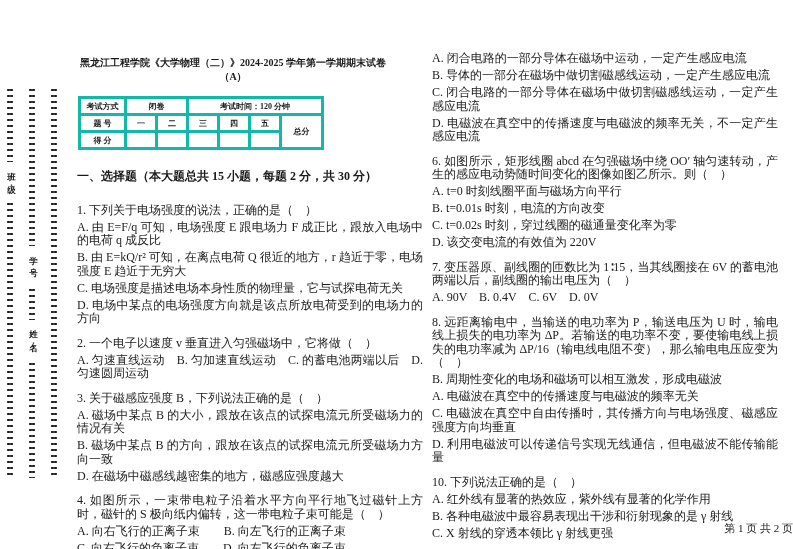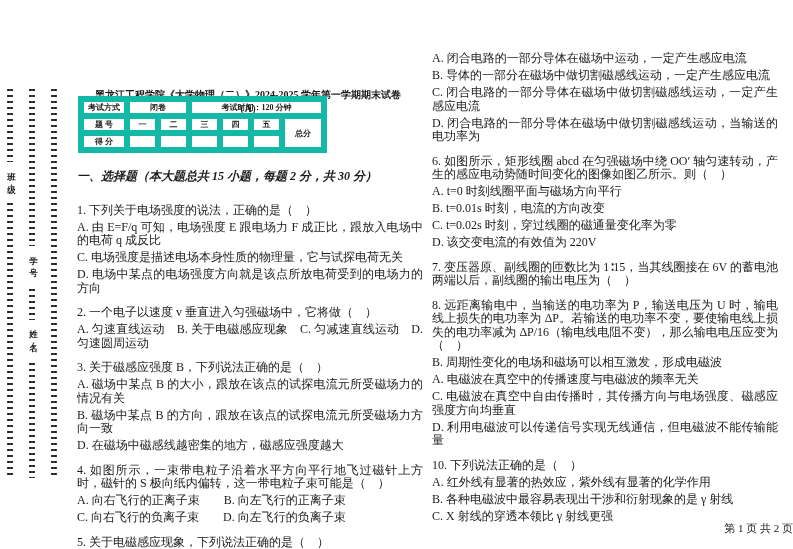--- a/index.html
+++ b/index.html
@@ -17,35 +17,35 @@
     background-size: 3px 6px;
   }
   .vlabel {
     position:absolute; left:0; width:14px;
     writing-mode: vertical-rl; text-orientation: upright;
     font-size:8.5px; font-weight:bold; letter-spacing:1.5px; text-align:center;
     white-space:nowrap;
   }
 
   
-  .title { position:absolute; left:74px; top:56px; width:348px; text-align:center;
-           font-weight:bold; font-size:10px; line-height:14px;margin-top:32px; }
+  .title { position:absolute; left:59px; top:56px; width:348px; text-align:center;
+           font-weight:bold; font-size:10px; line-height:14px; }
 
   
   .info-table { position:absolute; left:78px; top:96px; border-collapse:collapse;
                 table-layout:fixed; width:243px; font-size:8px; font-weight:bold; }
-  .info-table td { border:6px solid #14b8a6; text-align:center; height:17px;
+  .info-table td { border:3px solid #14b8a6; text-align:center; height:17px;
                    padding:0 1px; overflow:hidden; white-space:nowrap; }
 
   
   .col { position:absolute; font-size:12px; }
   .col.left  { left:77px;  top:170px; width:346px; }
   .col.right { left:432px; top:52px;  width:346px; }
   .para { line-height:13.5px; margin:0 0 3.5px 0; text-align:justify; }
-  .para.h { font-weight:bold; margin-bottom:20px;font-style:italic; }
+  .para.h { font-weight:bold; margin-bottom:20px; }
   .para.q { margin-top:11px; }
 
   
   .footer { position:absolute; left:0; right:0; bottom:13px; text-align:right; font-size:11px; }
 </style>
 </head>
 <body>
 
 <div class="sheet">
 
@@ -104,46 +104,48 @@
       <td></td>
     </tr>
   </tbody>
     </table>
 
   <div class="col left">
 
   <p class="para h">一、选择题（本大题总共 15 小题，每题 2 分，共 30 分）</p>
       <p class="para q">1. 下列关于电场强度的说法，正确的是（　）</p>
       <p class="para o">A. 由 E=F/q 可知，电场强度 E 跟电场力 F 成正比，跟放入电场中的电荷 q 成反比</p>
+      <p class="para o">B. 由 E=kQ/r² 可知，在离点电荷 Q 很近的地方，r 趋近于零，电场强度 E 趋近于无穷大</p>
       <p class="para o">C. 电场强度是描述电场本身性质的物理量，它与试探电荷无关</p>
       <p class="para o">D. 电场中某点的电场强度方向就是该点所放电荷受到的电场力的方向</p>
       <p class="para q">2. 一个电子以速度 v 垂直进入匀强磁场中，它将做（　）</p>
-      <p class="para o">A. 匀速直线运动　B. 关于电磁感应现象　C. 匀减速直线运动　D. 匀速圆周运动</p>
+      <p class="para o">A. 匀速直线运动　B. 匀加速直线运动　C. 的蓄电池两端以后　D. 匀速圆周运动</p>
       <p class="para q">3. 关于磁感应强度 B，下列说法正确的是（　）</p>
       <p class="para o">A. 磁场中某点 B 的大小，跟放在该点的试探电流元所受磁场力的情况有关</p>
       <p class="para o">B. 磁场中某点 B 的方向，跟放在该点的试探电流元所受磁场力方向一致</p>
       <p class="para o">D. 在磁场中磁感线越密集的地方，磁感应强度越大</p>
       <p class="para q">4. 如图所示，一束带电粒子沿着水平方向平行地飞过磁针上方时，磁针的 S 极向纸内偏转，这一带电粒子束可能是（　）</p>
       <p class="para o">A. 向右飞行的正离子束　　B. 向左飞行的正离子束</p>
       <p class="para o">C. 向右飞行的负离子束　　D. 向左飞行的负离子束</p>
       <p class="para q">5. 关于电磁感应现象，下列说法正确的是（　）</p>
     </div>
 
   <div class="col right">
 
   <p class="para o">A. 闭合电路的一部分导体在磁场中运动，一定产生感应电流</p>
       <p class="para o">B. 导体的一部分在磁场中做切割磁感线运动，一定产生感应电流</p>
       <p class="para o">C. 闭合电路的一部分导体在磁场中做切割磁感线运动，一定产生感应电流</p>
-      <p class="para o">D. 闭合电路的一部分导体在磁场中做切割磁感线运动，当输送的电功率为</p>
+      <p class="para o">D. 电磁波在真空中的传播速度与电磁波的频率无关，不一定产生感应电流</p>
       <p class="para q">6. 如图所示，矩形线圈 abcd 在匀强磁场中绕 OO′ 轴匀速转动，产生的感应电动势随时间变化的图像如图乙所示。则（　）</p>
       <p class="para o">A. t=0 时刻线圈平面与磁场方向平行</p>
       <p class="para o">B. t=0.01s 时刻，电流的方向改变</p>
       <p class="para o">C. t=0.02s 时刻，穿过线圈的磁通量变化率为零</p>
       <p class="para o">D. 该交变电流的有效值为 220V</p>
       <p class="para q">7. 变压器原、副线圈的匝数比为 1∶15，当其线圈接在 6V 的蓄电池两端以后，副线圈的输出电压为（　）</p>
+      <p class="para o">A. 90V　B. 0.4V　C. 6V　D. 0V</p>
       <p class="para q">8. 远距离输电中，当输送的电功率为 P，输送电压为 U 时，输电线上损失的电功率为 ΔP。若输送的电功率不变，要使输电线上损失的电功率减为 ΔP/16（输电线电阻不变），那么输电电压应变为（　）</p>
       <p class="para o">B. 周期性变化的电场和磁场可以相互激发，形成电磁波</p>
       <p class="para o">A. 电磁波在真空中的传播速度与电磁波的频率无关</p>
       <p class="para o">C. 电磁波在真空中自由传播时，其传播方向与电场强度、磁感应强度方向均垂直</p>
       <p class="para o">D. 利用电磁波可以传递信号实现无线通信，但电磁波不能传输能量</p>
       <p class="para q">10. 下列说法正确的是（　）</p>
       <p class="para o">A. 红外线有显著的热效应，紫外线有显著的化学作用</p>
       <p class="para o">B. 各种电磁波中最容易表现出干涉和衍射现象的是 γ 射线</p>
       <p class="para o">C. X 射线的穿透本领比 γ 射线更强</p>
     </div>

